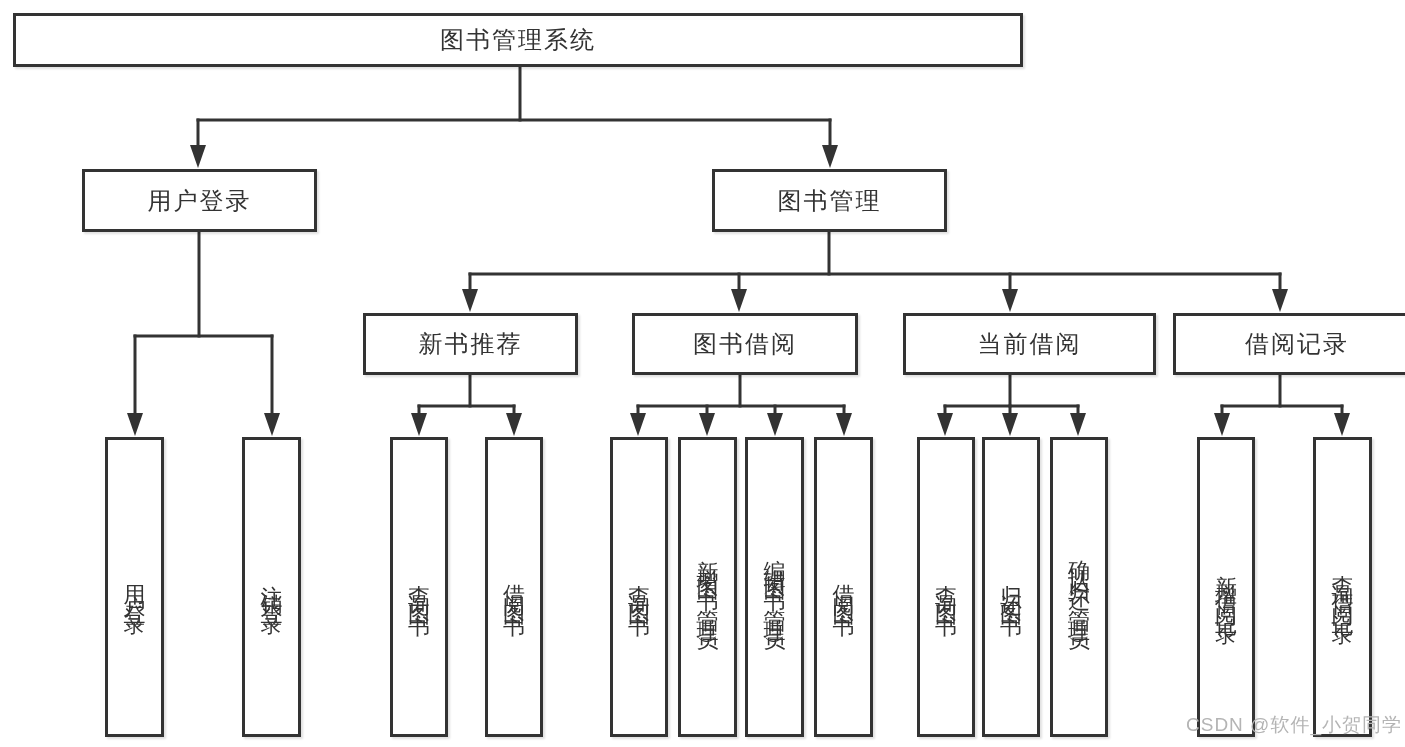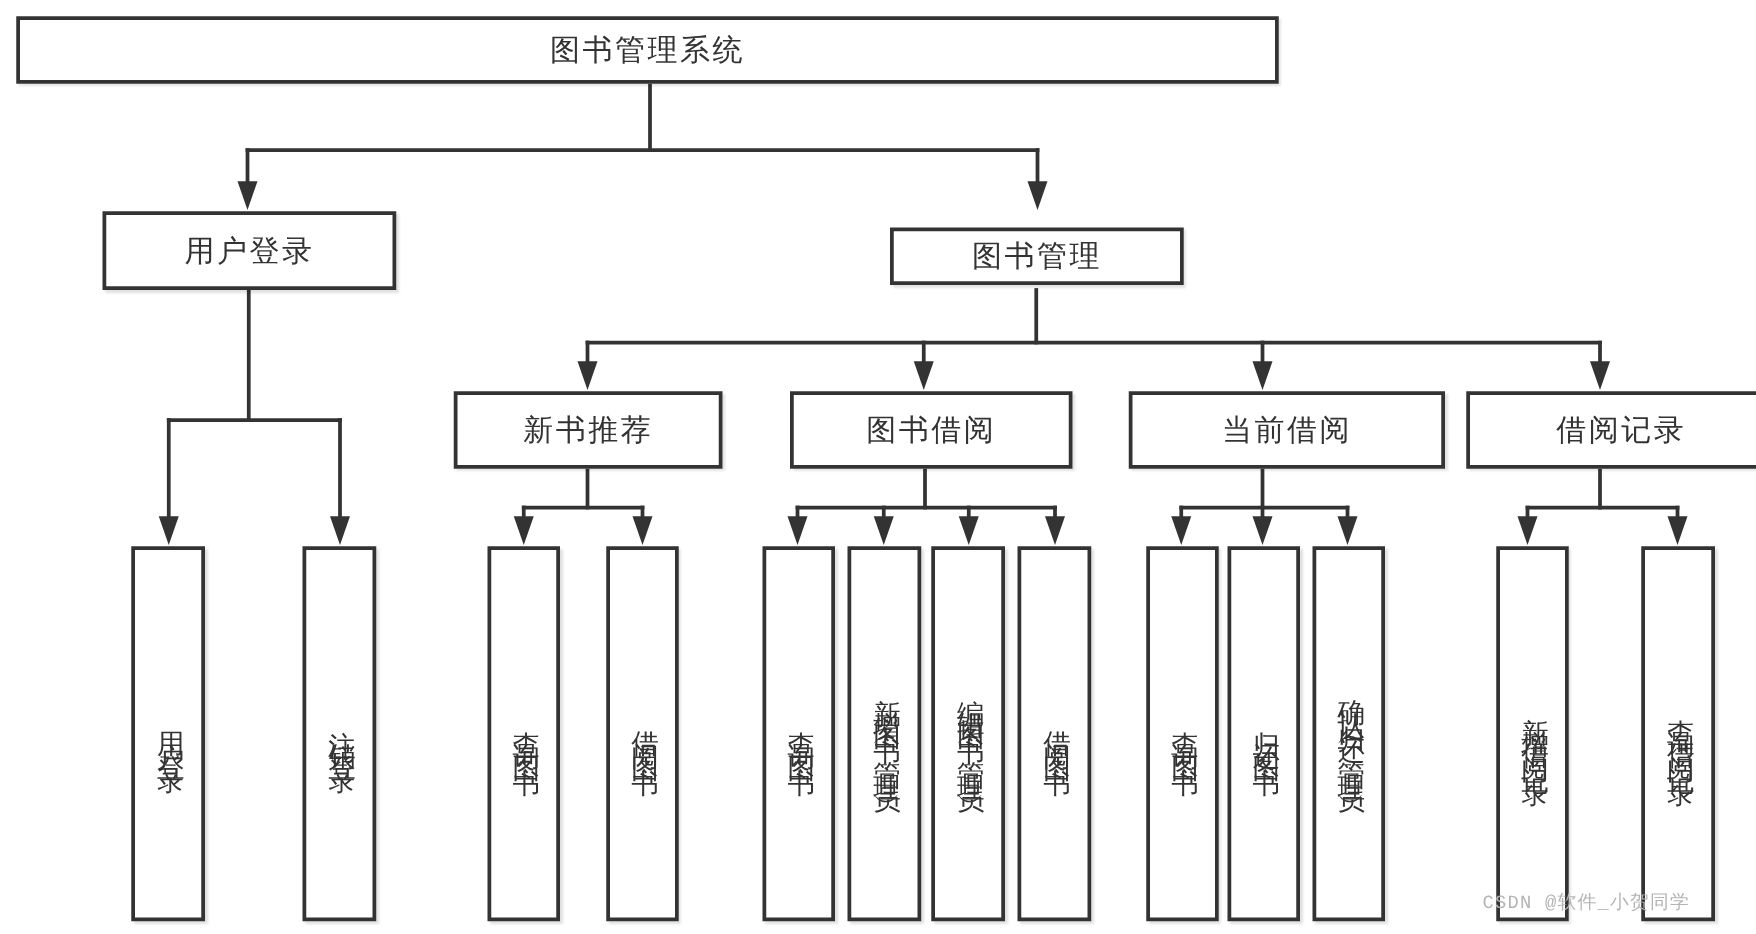--- a/index.html
+++ b/index.html
@@ -4,39 +4,39 @@
 <style>
   :root{
     --line:#333333;
     --text:#333333;
     --bg:#ffffff;
     --wm:#b4b4b4;
   }
   html,body{margin:0;padding:0;background:var(--bg);}
   .stage{
     position:relative;width:1405px;height:747px;background:var(--bg);
-    font-family:Liberation Mono, monospace;color:var(--text);
+    font-family:Liberation Sans, sans-serif;color:var(--text);
     overflow:hidden;
   }
   .connectors{position:absolute;left:0;top:0;}
   .connectors line{stroke:var(--line);stroke-width:3;stroke-linecap:square;}
   .connectors polygon{fill:var(--line);}
   .node{
     position:absolute;box-sizing:border-box;background:var(--bg);
     border:3px solid var(--line);display:flex;align-items:center;justify-content:center;
     box-shadow:2px 2px 2px rgba(0,0,0,0.12);
   }
   .node.h{font-size:24px;letter-spacing:2px;white-space:nowrap;}
   .node.v{
     writing-mode:vertical-rl;text-orientation:mixed;
     font-size:22px;letter-spacing:10px;line-height:1;
   }
   .watermark{
     position:absolute;top:712px;left:1186px;z-index:5;
-    font-size:15px;letter-spacing:1px;color:var(--wm);white-space:nowrap;
+    font-size:19px;letter-spacing:1px;color:var(--wm);white-space:nowrap;
   }
 </style>
 </head>
 <body>
 
 <div class="stage">
 
   <svg class="connectors" width="1405" height="747" viewBox="0 0 1405 747">
 
     <g>
@@ -113,21 +113,21 @@
     </g>
   </svg>
 
   <div class="node h" style="left:13px;top:13px;width:1010px;height:54px">
     <span>图书管理系统</span>
   </div>
 
   <div class="node h" style="left:82px;top:169px;width:235px;height:63px">
     <span>用户登录</span>
   </div>
-  <div class="node h" style="left:712px;top:182px;width:235px;height:46px">
+  <div class="node h" style="left:712px;top:169px;width:235px;height:63px">
     <span>图书管理</span>
   </div>
 
   <div class="node h" style="left:363px;top:313px;width:215px;height:62px">
     <span>新书推荐</span>
   </div>
   <div class="node h" style="left:632px;top:313px;width:226px;height:62px">
     <span>图书借阅</span>
   </div>
   <div class="node h" style="left:903px;top:313px;width:253px;height:62px">

